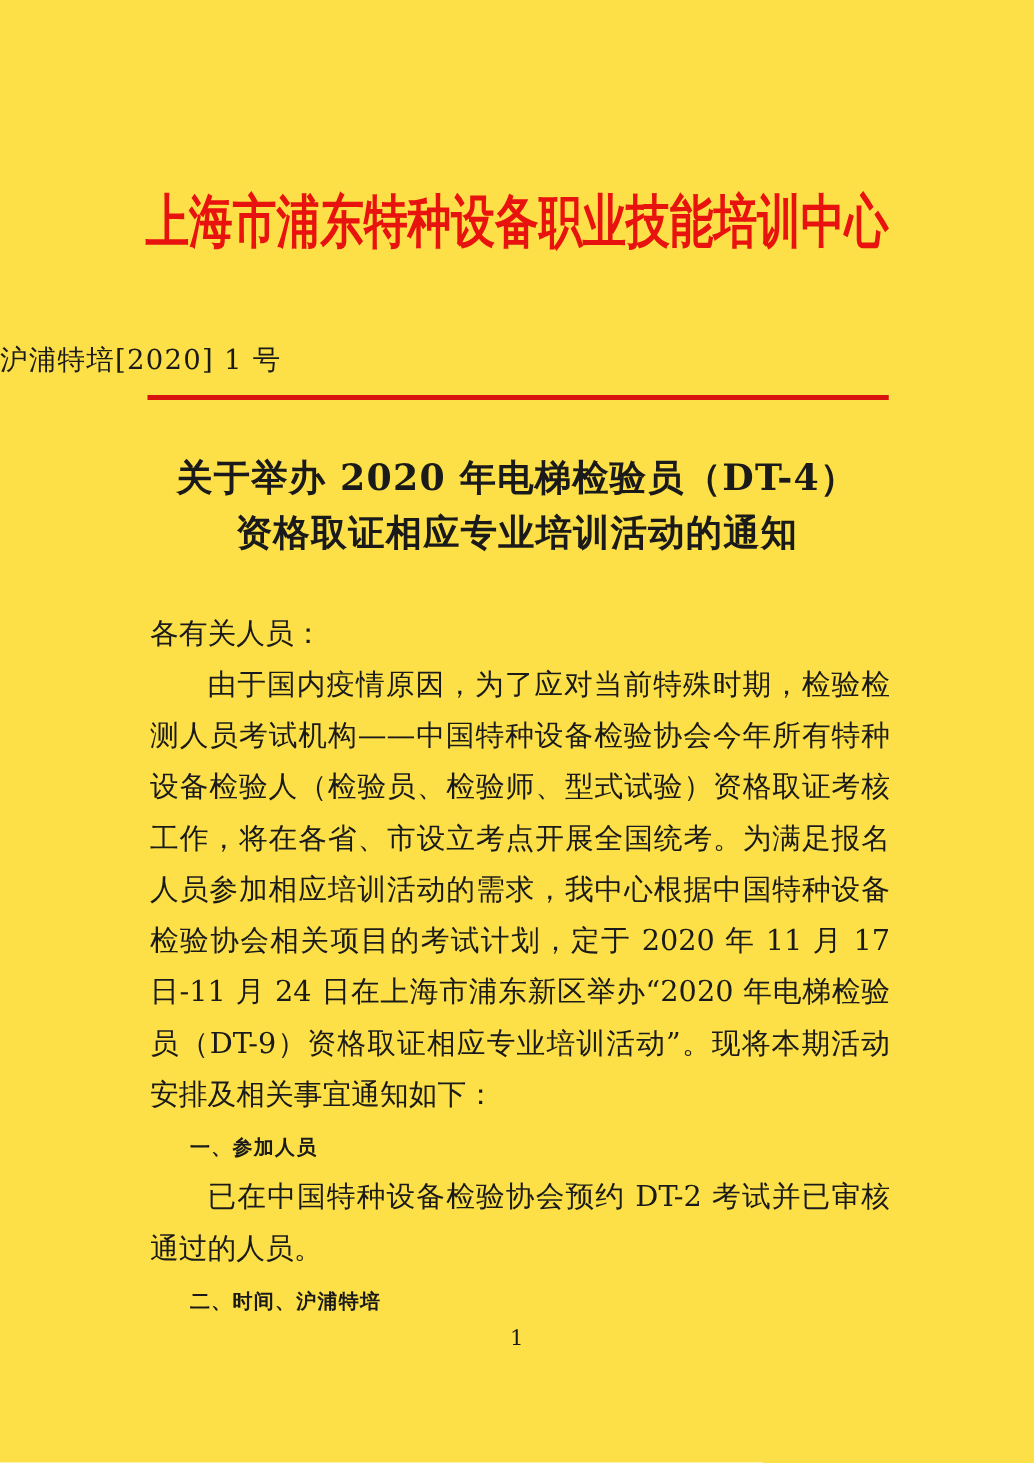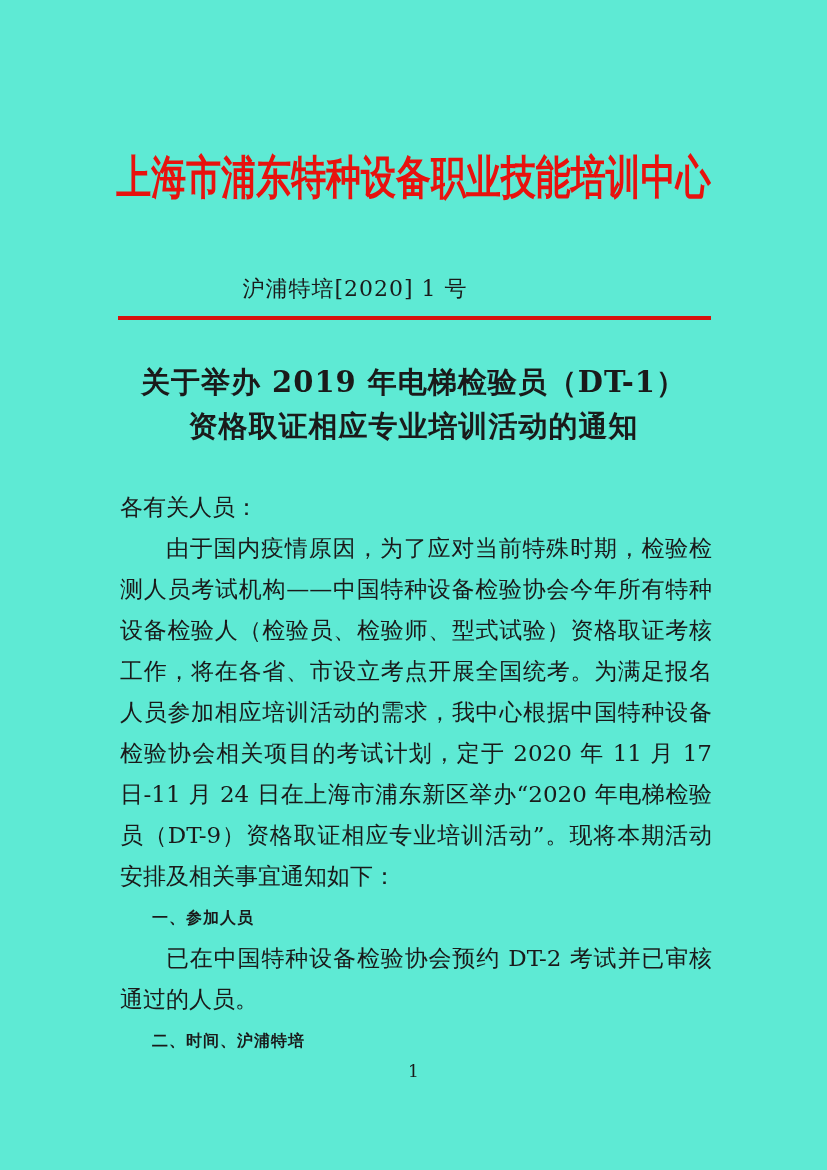--- a/index.html
+++ b/index.html
@@ -1,21 +1,21 @@
 <!DOCTYPE html>
 <html><head>
 <meta charset="utf-8">
 <style>
   * { margin: 0; padding: 0; box-sizing: border-box; }
   html, body { background: #ffffff; }
   .page {
     position: relative;
     width: 827px;
     height: 1170px;
-    background: #5eead4;
+    background: #fde047;
     margin: 0 auto;
     overflow: hidden;
     font-family: "DejaVu Serif", "Liberation Serif", serif;
     color: #1a1a1a;
   }
   .banner-title {
     position: absolute;
     top: 148px;
     left: 0;
     width: 827px;
@@ -26,21 +26,20 @@
     line-height: 58px;
     white-space: nowrap;
     transform: scaleX(0.76);
     transform-origin: 50% 50%;
   }
   .doc-number {
     position: absolute;
     top: 274px;
     left: 0;
     width: 710px;
-    text-align: center;
     font-size: 22px;
     line-height: 30px;
     letter-spacing: 1px;
   }
   .red-rule {
     position: absolute;
     top: 316px;
     left: 118px;
     width: 593px;
     height: 4px;
@@ -93,21 +92,21 @@
 
 <div class="page">
 
   <div class="banner-title" style="color: rgb(232, 18, 14);">上海市浦东特种设备职业技能培训中心</div>
 
   <div class="doc-number">沪浦特培[2020] 1 号</div>
 
   <hr class="red-rule" style="background: rgb(216, 18, 14);">
 
   <div class="doc-title">
-    <div>关于举办 2019 年电梯检验员（DT-1）</div>
+    <div>关于举办 2020 年电梯检验员（DT-4）</div>
     <div>资格取证相应专业培训活动的通知</div>
   </div>
 
   <div class="body-block">
     <p>各有关人员：</p>
     <p class="indent">由于国内疫情原因，为了应对当前特殊时期，检验检测人员考试机构——中国特种设备检验协会今年所有特种设备检验人（检验员、检验师、型式试验）资格取证考核工作，将在各省、市设立考点开展全国统考。为满足报名人员参加相应培训活动的需求，我中心根据中国特种设备检验协会相关项目的考试计划，定于 2020 年 11 月 17 日-11 月 24 日在上海市浦东新区举办“2020 年电梯检验员（DT-9）资格取证相应专业培训活动”。现将本期活动安排及相关事宜通知如下：</p>
     <div class="section-heading">一、参加人员</div>
     <p class="indent">已在中国特种设备检验协会预约 DT-2 考试并已审核通过的人员。</p>
     <div class="section-heading">二、时间、沪浦特培</div>
   </div>

